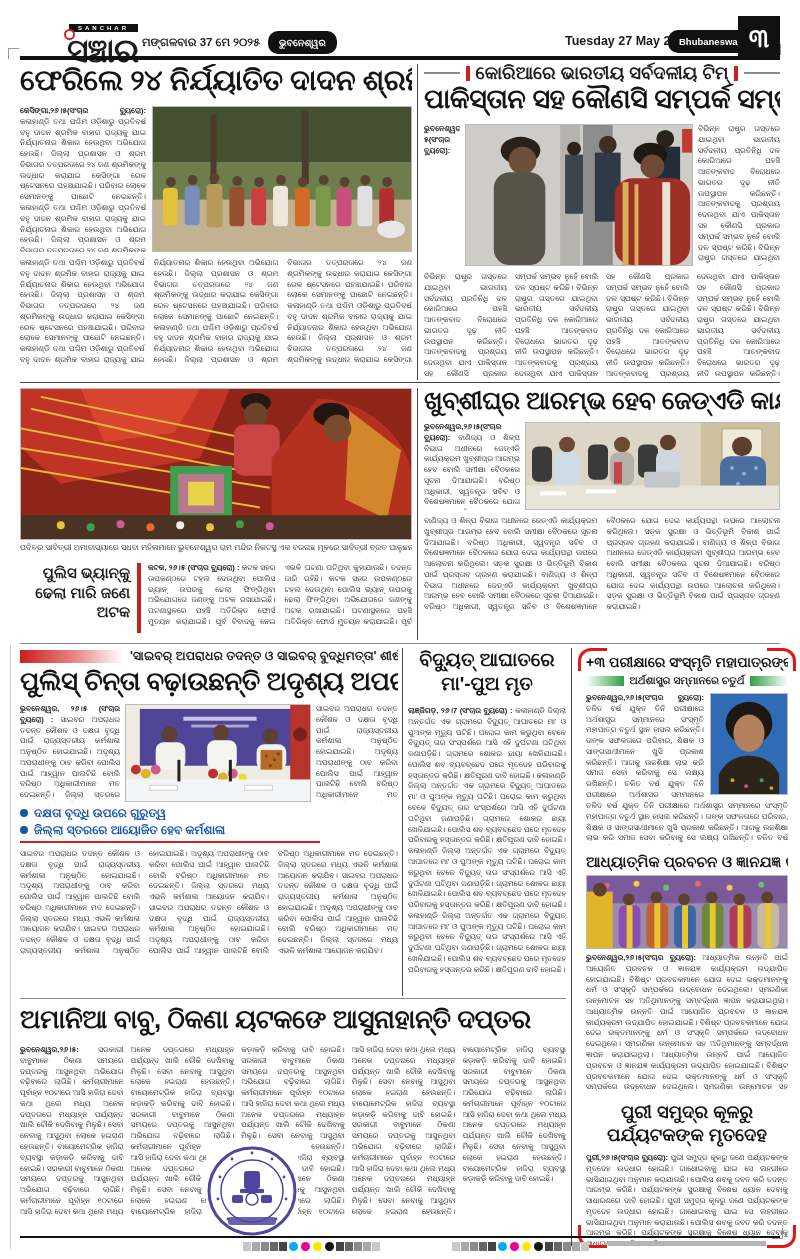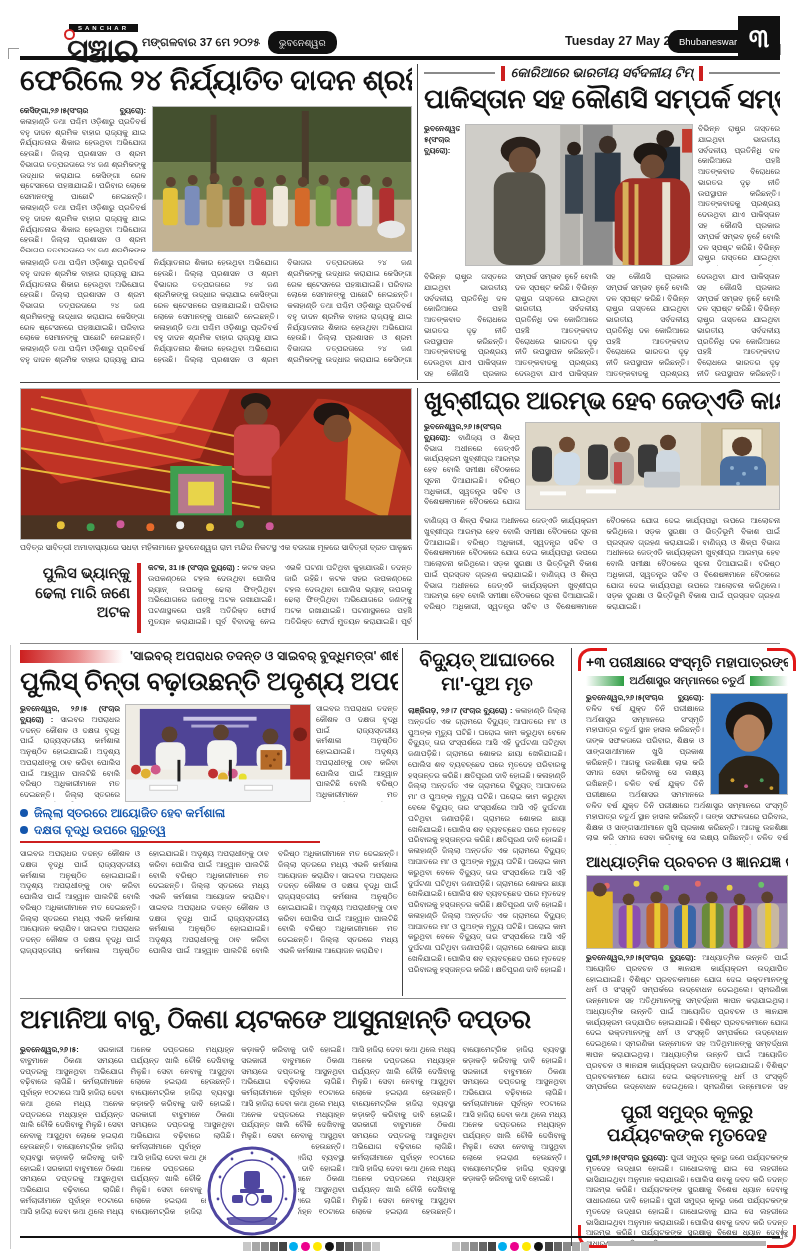--- a/index.html
+++ b/index.html
@@ -6,41 +6,41 @@
   .page{position:relative;width:800px;height:1259px;background:#ffffff;margin:0 auto;
         font-family:"Liberation Sans","DejaVu Sans",sans-serif;color:#1c1c1c;overflow:hidden;}
   .abs{position:absolute;}
   
   .logo-small{display:inline-block;background:#111;color:#fff;font-size:6px;letter-spacing:3px;
               padding:1px 9px;font-weight:bold;margin-left:20px;}
   .logo-big{font-size:33px;font-weight:800;line-height:1.02;letter-spacing:-1px;position:relative;}
   .logo-ring{position:absolute;width:7px;height:7px;border:2px solid #d42222;border-radius:50%;
              top:-5px;left:36px;background:#fff;}
   .date-odia{font-size:11.5px;font-weight:bold;}
-  .pill{background:#111;color:#fff;border-radius:10px;padding:6px 11px;font-size:9.5px;font-weight:normal;}
+  .pill{background:#111;color:#fff;border-radius:10px;padding:6px 11px;font-size:9.5px;font-weight:bold;}
   .date-en{font-size:12.5px;font-weight:bold;}
   .pagebox{width:42px;height:44px;background:#111;color:#fff;font-size:26px;font-weight:800;
            display:flex;align-items:center;justify-content:center;}
   .mastrule{background:#111;height:4px;}
   .mark{width:10px;height:10px;}
   .mark.tl{border-top:1px solid #999;border-left:1px solid #999;}
   .mark.tr{border-top:1px solid #999;border-right:1px solid #999;}
   .mark.br{border-bottom:1px solid #999;border-right:1px solid #999;}
   
   .vline{width:1px;background:#444;}
   .hline{height:1px;background:#444;}
   .edgeline{width:1px;background:#ccc;}
   
   .h-xl{font-weight:800;color:#141414;text-align:center;white-space:nowrap;overflow:hidden;letter-spacing:-0.5px;}
   .h-wrap{font-weight:800;color:#141414;text-align:center;overflow:hidden;}
   
   .kicker-a2{display:flex;align-items:center;height:18px;}
   .kline{flex:1;height:2px;background:#8a8a8a;}
   .ktick{width:4px;height:15px;background:#cc1f1f;margin:0 6px;}
-  .ktext{font-size:13px;font-weight:800;white-space:nowrap;font-style:italic;}
+  .ktext{font-size:18px;font-weight:800;white-space:nowrap;}
   .kicker-c1{display:flex;align-items:center;gap:7px;height:16px;}
   .kgrad{width:125px;height:13px;background:linear-gradient(90deg,#cc1f1f 0%,#e98a8a 55%,#ffffff 100%);}
   
   .bodytxt{font-size:7.6px;line-height:1.42;text-align:justify;color:#202020;overflow:hidden;}
   .dl{font-weight:bold;}
   .col2{column-count:2;column-gap:9px;}
   .col3{column-count:3;column-gap:9px;}
   .col4{column-count:4;column-gap:8px;}
   .col5{column-count:5;column-gap:7px;}
   
@@ -233,21 +233,21 @@
           <circle cx="220" cy="137" r="4" fill="#3f9e4f"></circle>
             <circle cx="250" cy="139" r="4" fill="#d05a9a"></circle>
         </g>
       </svg>
     </div>
     <div class="caption" style="margin-top:3px;">ପବିତ୍ର ସାବିତ୍ରୀ ଅମାବାସ୍ୟାରେ ସଧବା ମହିଳାମାନେ ଭୁବନେଶ୍ୱର ରାମ ମନ୍ଦିର ନିକଟସ୍ଥ ଏକ ବରଗଛ ମୂଳରେ ସାବିତ୍ରୀ ବ୍ରତ ପାଳୁଛନ୍ତି।</div>
     <div class="pv" style="margin-top:10px;height:70px;">
       <div class="pv-head">ପୁଲିସ ଭ୍ୟାନ୍‌କୁ ଢେଲା ମାରି ଜଣେ ଅଟକ</div>
       <div class="pv-bar"></div>
       <div class="bodytxt col2" style="flex:1;height:70px;">
-        <span class="dl">କଟକ, 31।୫ (ସଂଚାର ବ୍ୟୁରୋ) :</span>
+        <span class="dl">କଟକ, ୨୬।୫ (ସଂଚାର ବ୍ୟୁରୋ) :</span>
         <span>କଟକ ସହର ଉପକଣ୍ଠରେ ଟହଲ ଦେଉଥିବା ପୋଲିସ ଭ୍ୟାନ୍ ଉପରକୁ ଢେଲା ଫିଙ୍ଗିଥିବା ଅଭିଯୋଗରେ ଜଣଙ୍କୁ ଅଟକ ରଖାଯାଇଛି। ଘଟଣାସ୍ଥଳରେ ପହଞ୍ଚି ଅତିରିକ୍ତ ଫୋର୍ସ ମୁତୟନ କରାଯାଇଛି। ପୂର୍ବ ବିବାଦକୁ ନେଇ ଏଭଳି ଘଟଣା ଘଟିଥିବା କୁହାଯାଉଛି। ତଦନ୍ତ ଜାରି ରହିଛି।  କଟକ ସହର ଉପକଣ୍ଠରେ ଟହଲ ଦେଉଥିବା ପୋଲିସ ଭ୍ୟାନ୍ ଉପରକୁ ଢେଲା ଫିଙ୍ଗିଥିବା ଅଭିଯୋଗରେ ଜଣଙ୍କୁ ଅଟକ ରଖାଯାଇଛି। ଘଟଣାସ୍ଥଳରେ ପହଞ୍ଚି ଅତିରିକ୍ତ ଫୋର୍ସ ମୁତୟନ କରାଯାଇଛି। ପୂର୍ବ ବିବାଦକୁ ନେଇ ଏଭଳି ଘଟଣା ଘଟିଥିବା କୁହାଯାଉଛି। ତଦନ୍ତ ଜାରି ରହିଛି। </span>
       </div>
     </div>
   </div>
 
   <div class="abs vline" style="left:417px;top:388px;height:252px;"></div>
 
   <div class="abs" style="left:424px;top:386px;width:356px;height:254px;">
     <div class="h-xl" style="font-size:25px;height:34px;">ଖୁବ୍‌ଶୀଘ୍ର ଆରମ୍ଭ ହେବ ଜେଡ୍‌ଏଡି କାର୍ଯ୍ୟକ୍ରମ</div>
     <div style="display:flex;gap:5px;height:88px;margin-top:2px;">
@@ -341,25 +341,25 @@
           <rect x="120" y="82" width="28" height="5" fill="#fff" stroke="#ccc"></rect>
         </svg>
       </div>
       <div class="bodytxt" style="flex:1;height:98px;">
         <span>ସାଇବର ଅପରାଧର ତଦନ୍ତ କୌଶଳ ଓ ଦକ୍ଷତା ବୃଦ୍ଧି ପାଇଁ ରାଜ୍ୟସ୍ତରୀୟ କର୍ମଶାଳା ଅନୁଷ୍ଠିତ ହୋଇଯାଇଛି। ଅଦୃଶ୍ୟ ଅପରାଧୀଙ୍କୁ ଠାବ କରିବା ପୋଲିସ ପାଇଁ ଆହ୍ୱାନ ପାଲଟିଛି ବୋଲି ବରିଷ୍ଠ ଅଧିକାରୀମାନେ ମତ ଦେଇଛନ୍ତି। ଜିଲ୍ଲା ସ୍ତରରେ ମଧ୍ୟ ଏଭଳି କର୍ମଶାଳା ଆୟୋଜନ କରାଯିବ। </span>
       </div>
     </div>
     <div style="width:300px;margin-top:4px;">
       <div class="bul">
         <div class="bdot"></div>
-        <div class="btext">ଜିଲ୍ଲା ସ୍ତରରେ ଆୟୋଜିତ ହେବ କର୍ମଶାଳା</div>
+        <div class="btext">ଦକ୍ଷତା ବୃଦ୍ଧି ଉପରେ ଗୁରୁତ୍ୱ</div>
       </div>
       <div class="bul">
         <div class="bdot"></div>
-        <div class="btext">ଦକ୍ଷତା ବୃଦ୍ଧି ଉପରେ ଗୁରୁତ୍ୱ</div>
+        <div class="btext">ଜିଲ୍ଲା ସ୍ତରରେ ଆୟୋଜିତ ହେବ କର୍ମଶାଳା</div>
       </div>
       <div class="redline"></div>
     </div>
     <div class="bodytxt col3" style="margin-top:6px;height:158px;">
       <span>ସାଇବର ଅପରାଧର ତଦନ୍ତ କୌଶଳ ଓ ଦକ୍ଷତା ବୃଦ୍ଧି ପାଇଁ ରାଜ୍ୟସ୍ତରୀୟ କର୍ମଶାଳା ଅନୁଷ୍ଠିତ ହୋଇଯାଇଛି। ଅଦୃଶ୍ୟ ଅପରାଧୀଙ୍କୁ ଠାବ କରିବା ପୋଲିସ ପାଇଁ ଆହ୍ୱାନ ପାଲଟିଛି ବୋଲି ବରିଷ୍ଠ ଅଧିକାରୀମାନେ ମତ ଦେଇଛନ୍ତି। ଜିଲ୍ଲା ସ୍ତରରେ ମଧ୍ୟ ଏଭଳି କର୍ମଶାଳା ଆୟୋଜନ କରାଯିବ।  ସାଇବର ଅପରାଧର ତଦନ୍ତ କୌଶଳ ଓ ଦକ୍ଷତା ବୃଦ୍ଧି ପାଇଁ ରାଜ୍ୟସ୍ତରୀୟ କର୍ମଶାଳା ଅନୁଷ୍ଠିତ ହୋଇଯାଇଛି। ଅଦୃଶ୍ୟ ଅପରାଧୀଙ୍କୁ ଠାବ କରିବା ପୋଲିସ ପାଇଁ ଆହ୍ୱାନ ପାଲଟିଛି ବୋଲି ବରିଷ୍ଠ ଅଧିକାରୀମାନେ ମତ ଦେଇଛନ୍ତି। ଜିଲ୍ଲା ସ୍ତରରେ ମଧ୍ୟ ଏଭଳି କର୍ମଶାଳା ଆୟୋଜନ କରାଯିବ।  ସାଇବର ଅପରାଧର ତଦନ୍ତ କୌଶଳ ଓ ଦକ୍ଷତା ବୃଦ୍ଧି ପାଇଁ ରାଜ୍ୟସ୍ତରୀୟ କର୍ମଶାଳା ଅନୁଷ୍ଠିତ ହୋଇଯାଇଛି। ଅଦୃଶ୍ୟ ଅପରାଧୀଙ୍କୁ ଠାବ କରିବା ପୋଲିସ ପାଇଁ ଆହ୍ୱାନ ପାଲଟିଛି ବୋଲି ବରିଷ୍ଠ ଅଧିକାରୀମାନେ ମତ ଦେଇଛନ୍ତି। ଜିଲ୍ଲା ସ୍ତରରେ ମଧ୍ୟ ଏଭଳି କର୍ମଶାଳା ଆୟୋଜନ କରାଯିବ।  ସାଇବର ଅପରାଧର ତଦନ୍ତ କୌଶଳ ଓ ଦକ୍ଷତା ବୃଦ୍ଧି ପାଇଁ ରାଜ୍ୟସ୍ତରୀୟ କର୍ମଶାଳା ଅନୁଷ୍ଠିତ ହୋଇଯାଇଛି। ଅଦୃଶ୍ୟ ଅପରାଧୀଙ୍କୁ ଠାବ କରିବା ପୋଲିସ ପାଇଁ ଆହ୍ୱାନ ପାଲଟିଛି ବୋଲି ବରିଷ୍ଠ ଅଧିକାରୀମାନେ ମତ ଦେଇଛନ୍ତି। ଜିଲ୍ଲା ସ୍ତରରେ ମଧ୍ୟ ଏଭଳି କର୍ମଶାଳା ଆୟୋଜନ କରାଯିବ। </span>
     </div>
   </div>
 
   <div class="abs vline" style="left:402px;top:648px;height:348px;"></div>
 

